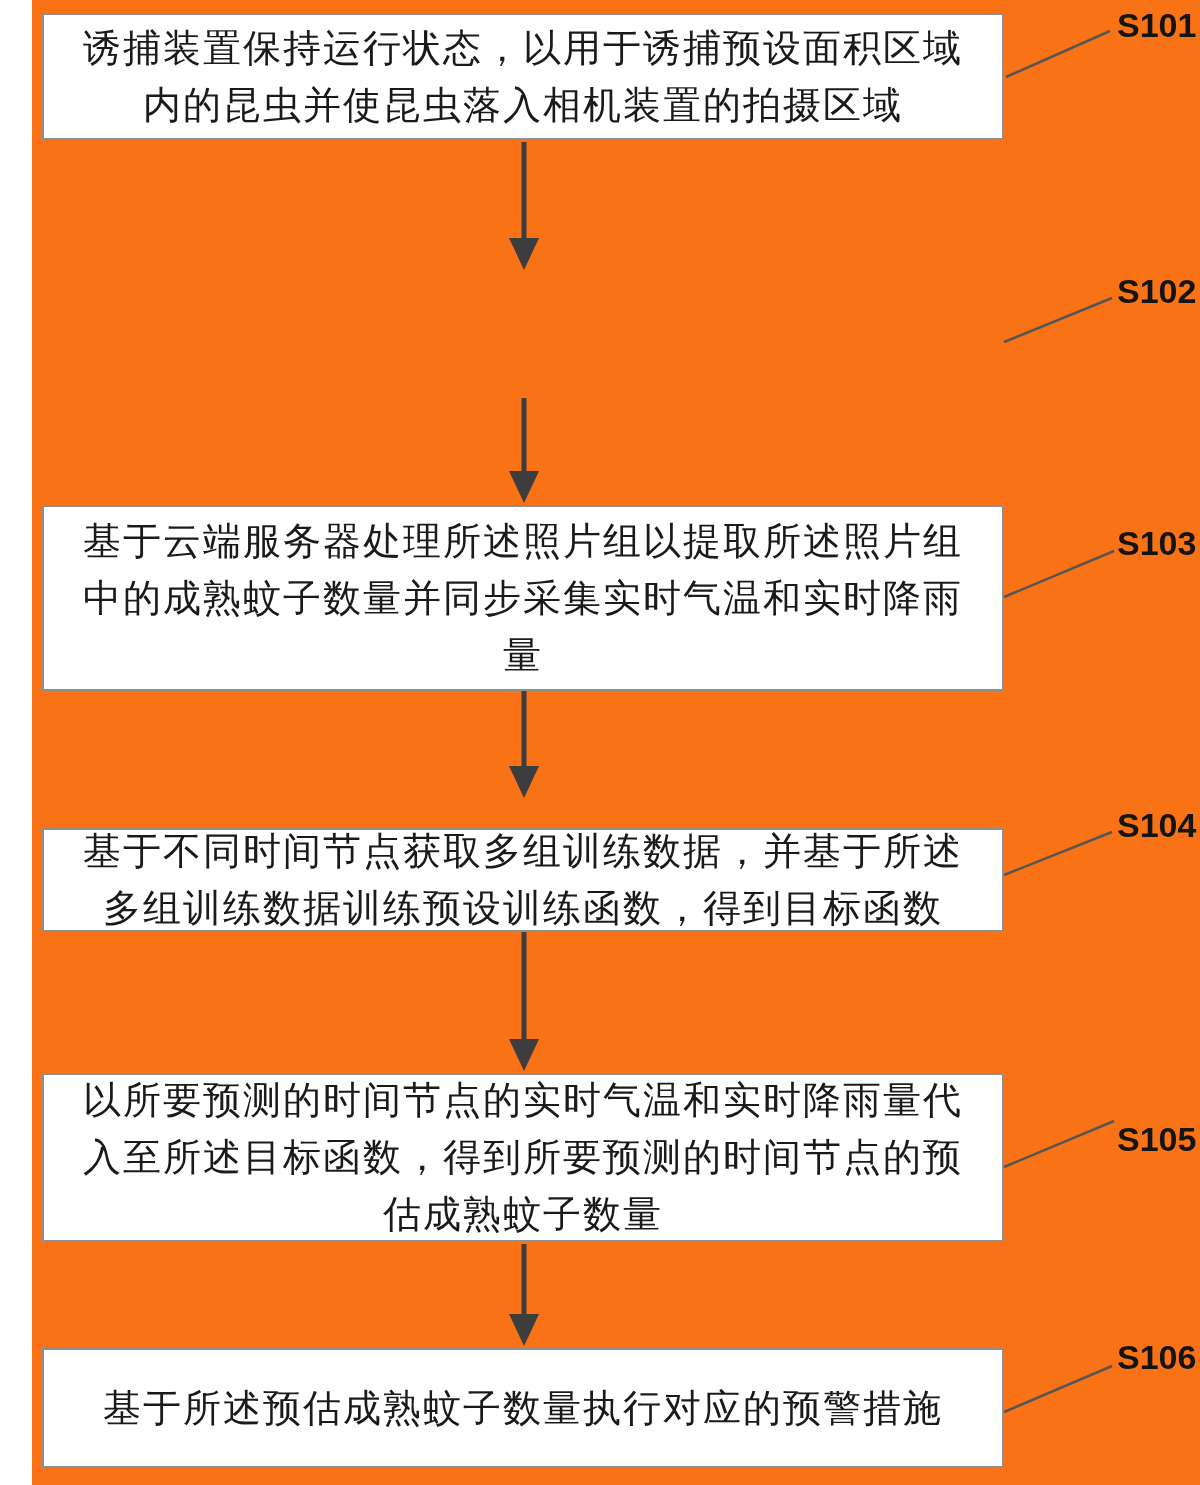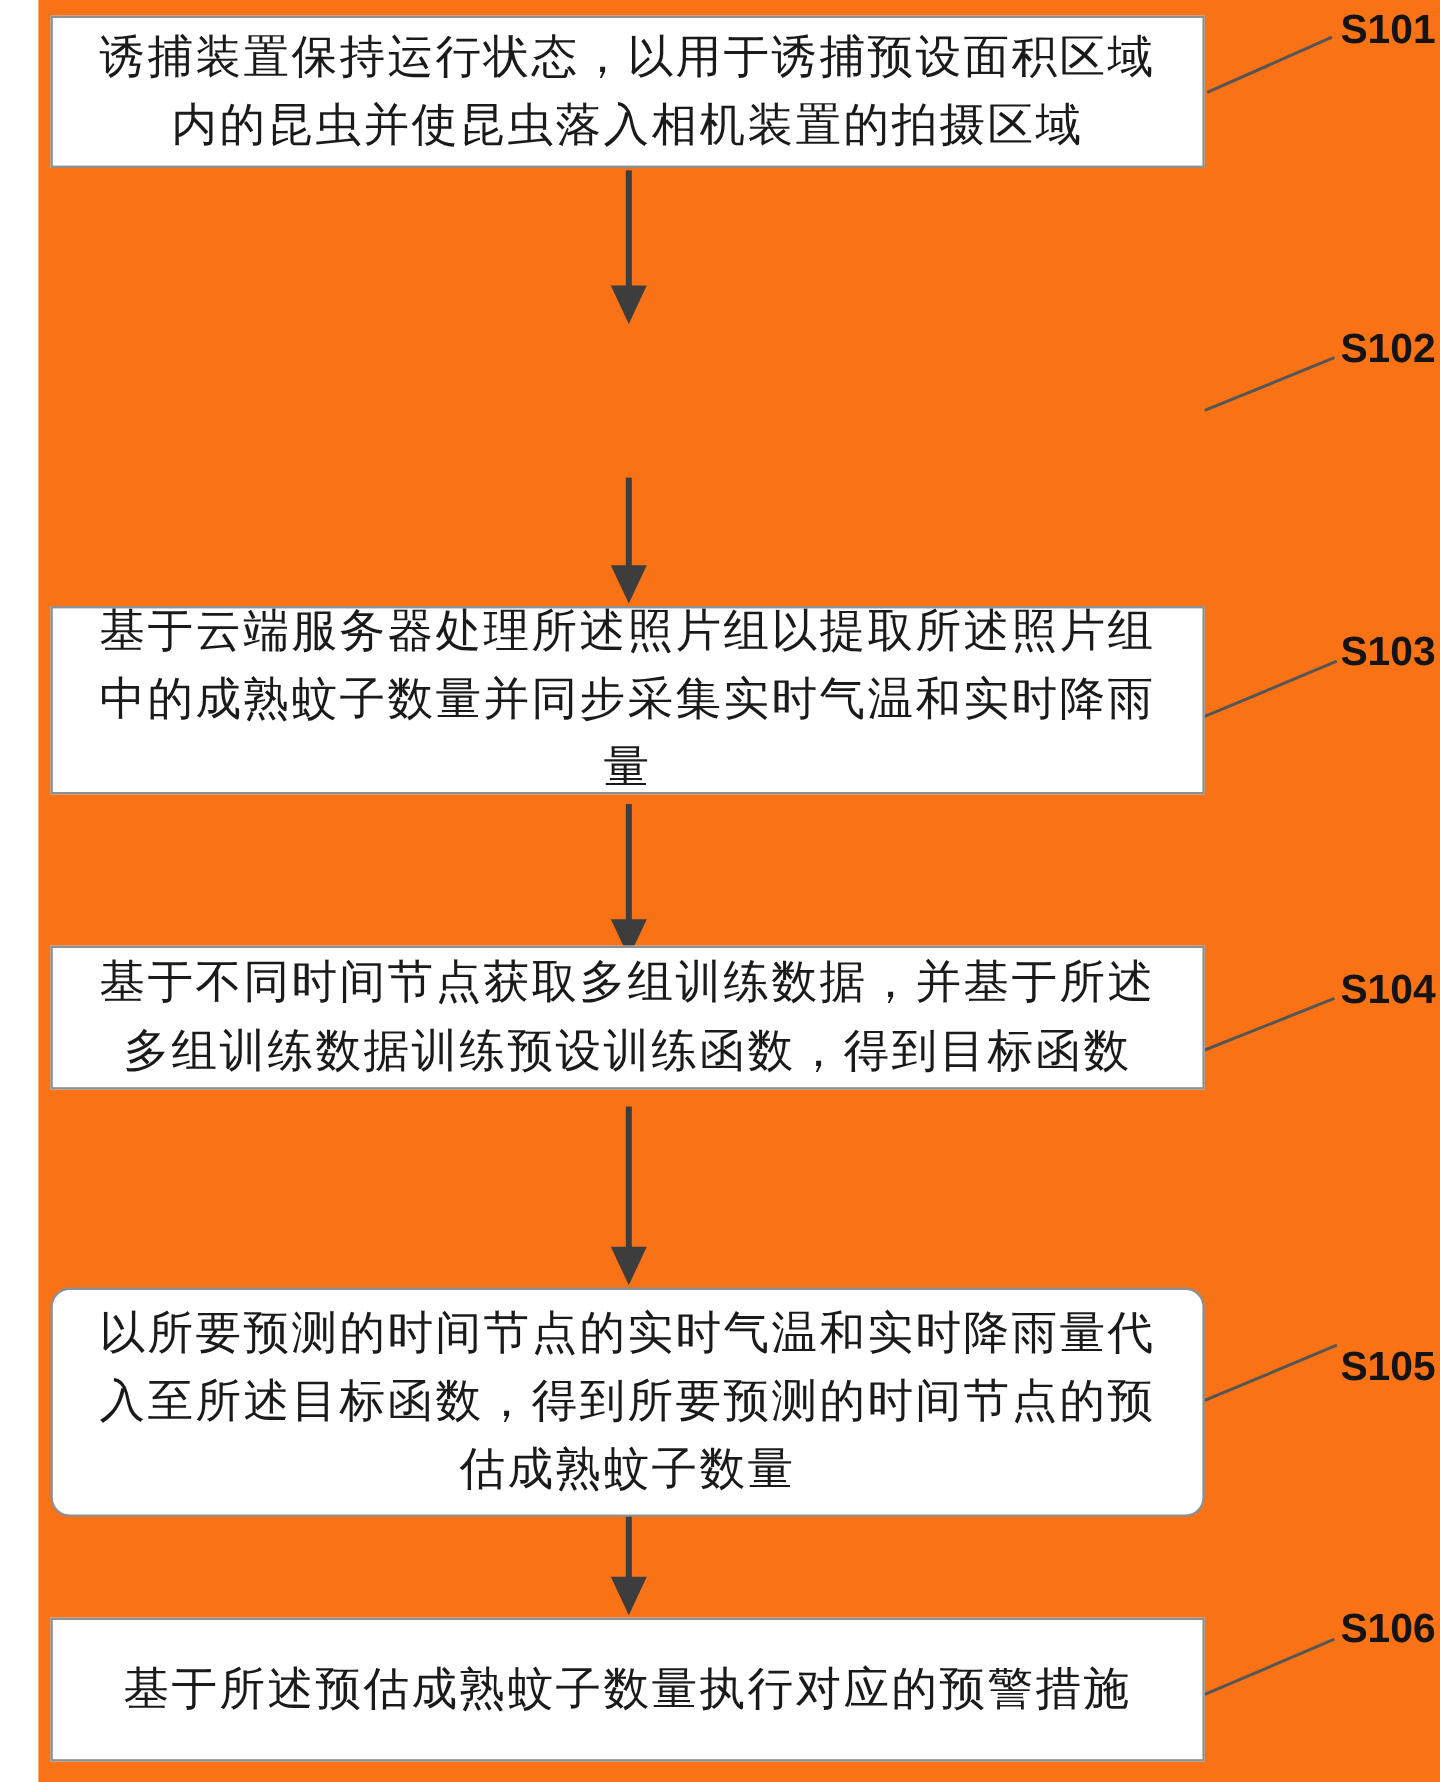--- a/index.html
+++ b/index.html
@@ -40,23 +40,23 @@
     padding: 0 22px;
     font-size: 38px;
     line-height: 1.5;
     letter-spacing: 2px;
     color: #1a1a1a;
     text-align: center;
     font-weight: 500;
   }
   .box-1 { top: 13px;   height: 127px; }
   .box-2 { top: 272px;  height: 124px; }
-  .box-3 { top: 505px;  height: 157px; }
-  .box-4 { top: 788px;  height: 120px; align-items: center; }
-  .box-5 { top: 1073px; height: 191px; border-radius: 16px; }
+  .box-3 { top: 505px;  height: 186px; }
+  .box-4 { top: 828px;  height: 104px; align-items: center; }
+  .box-5 { top: 1073px; height: 169px; }
   .box-6 { top: 1348px; height: 120px; }
   .step-label {
     position: absolute;
     left: 1085px;
     font-family: "Liberation Sans", sans-serif;
     font-size: 34px;
     font-weight: 700;
     color: #141414;
     letter-spacing: 0px;
     white-space: nowrap;

